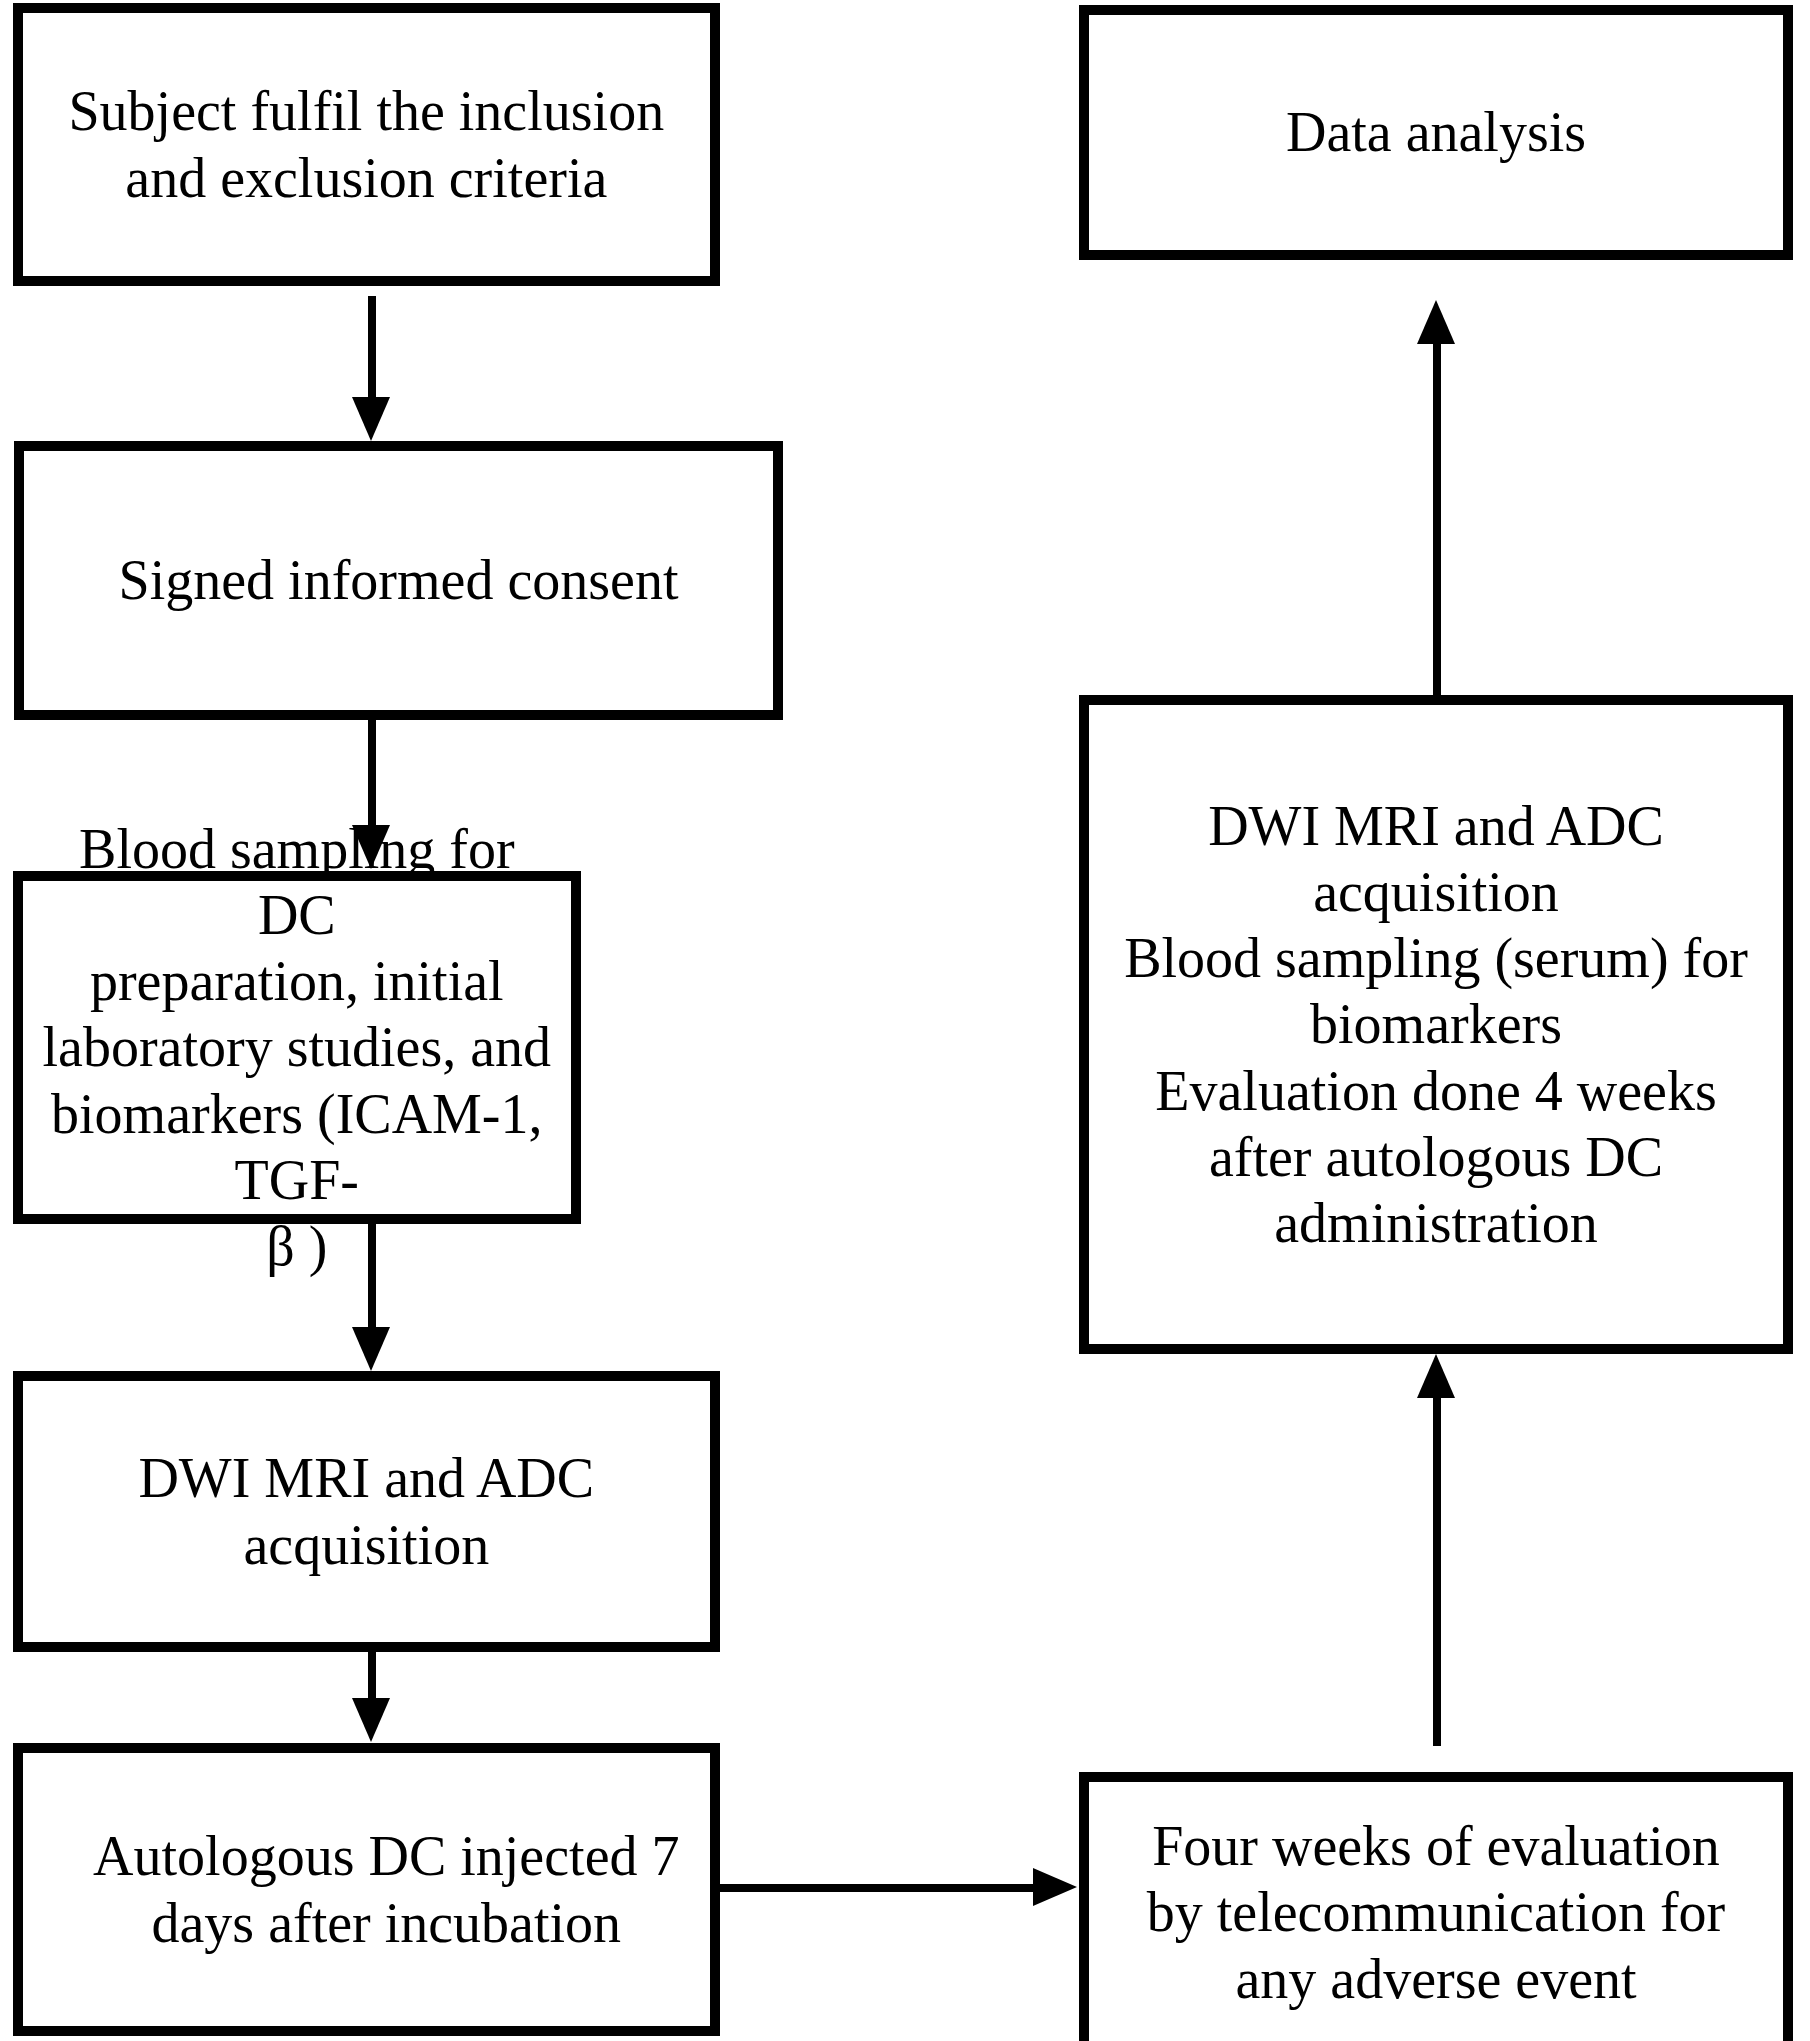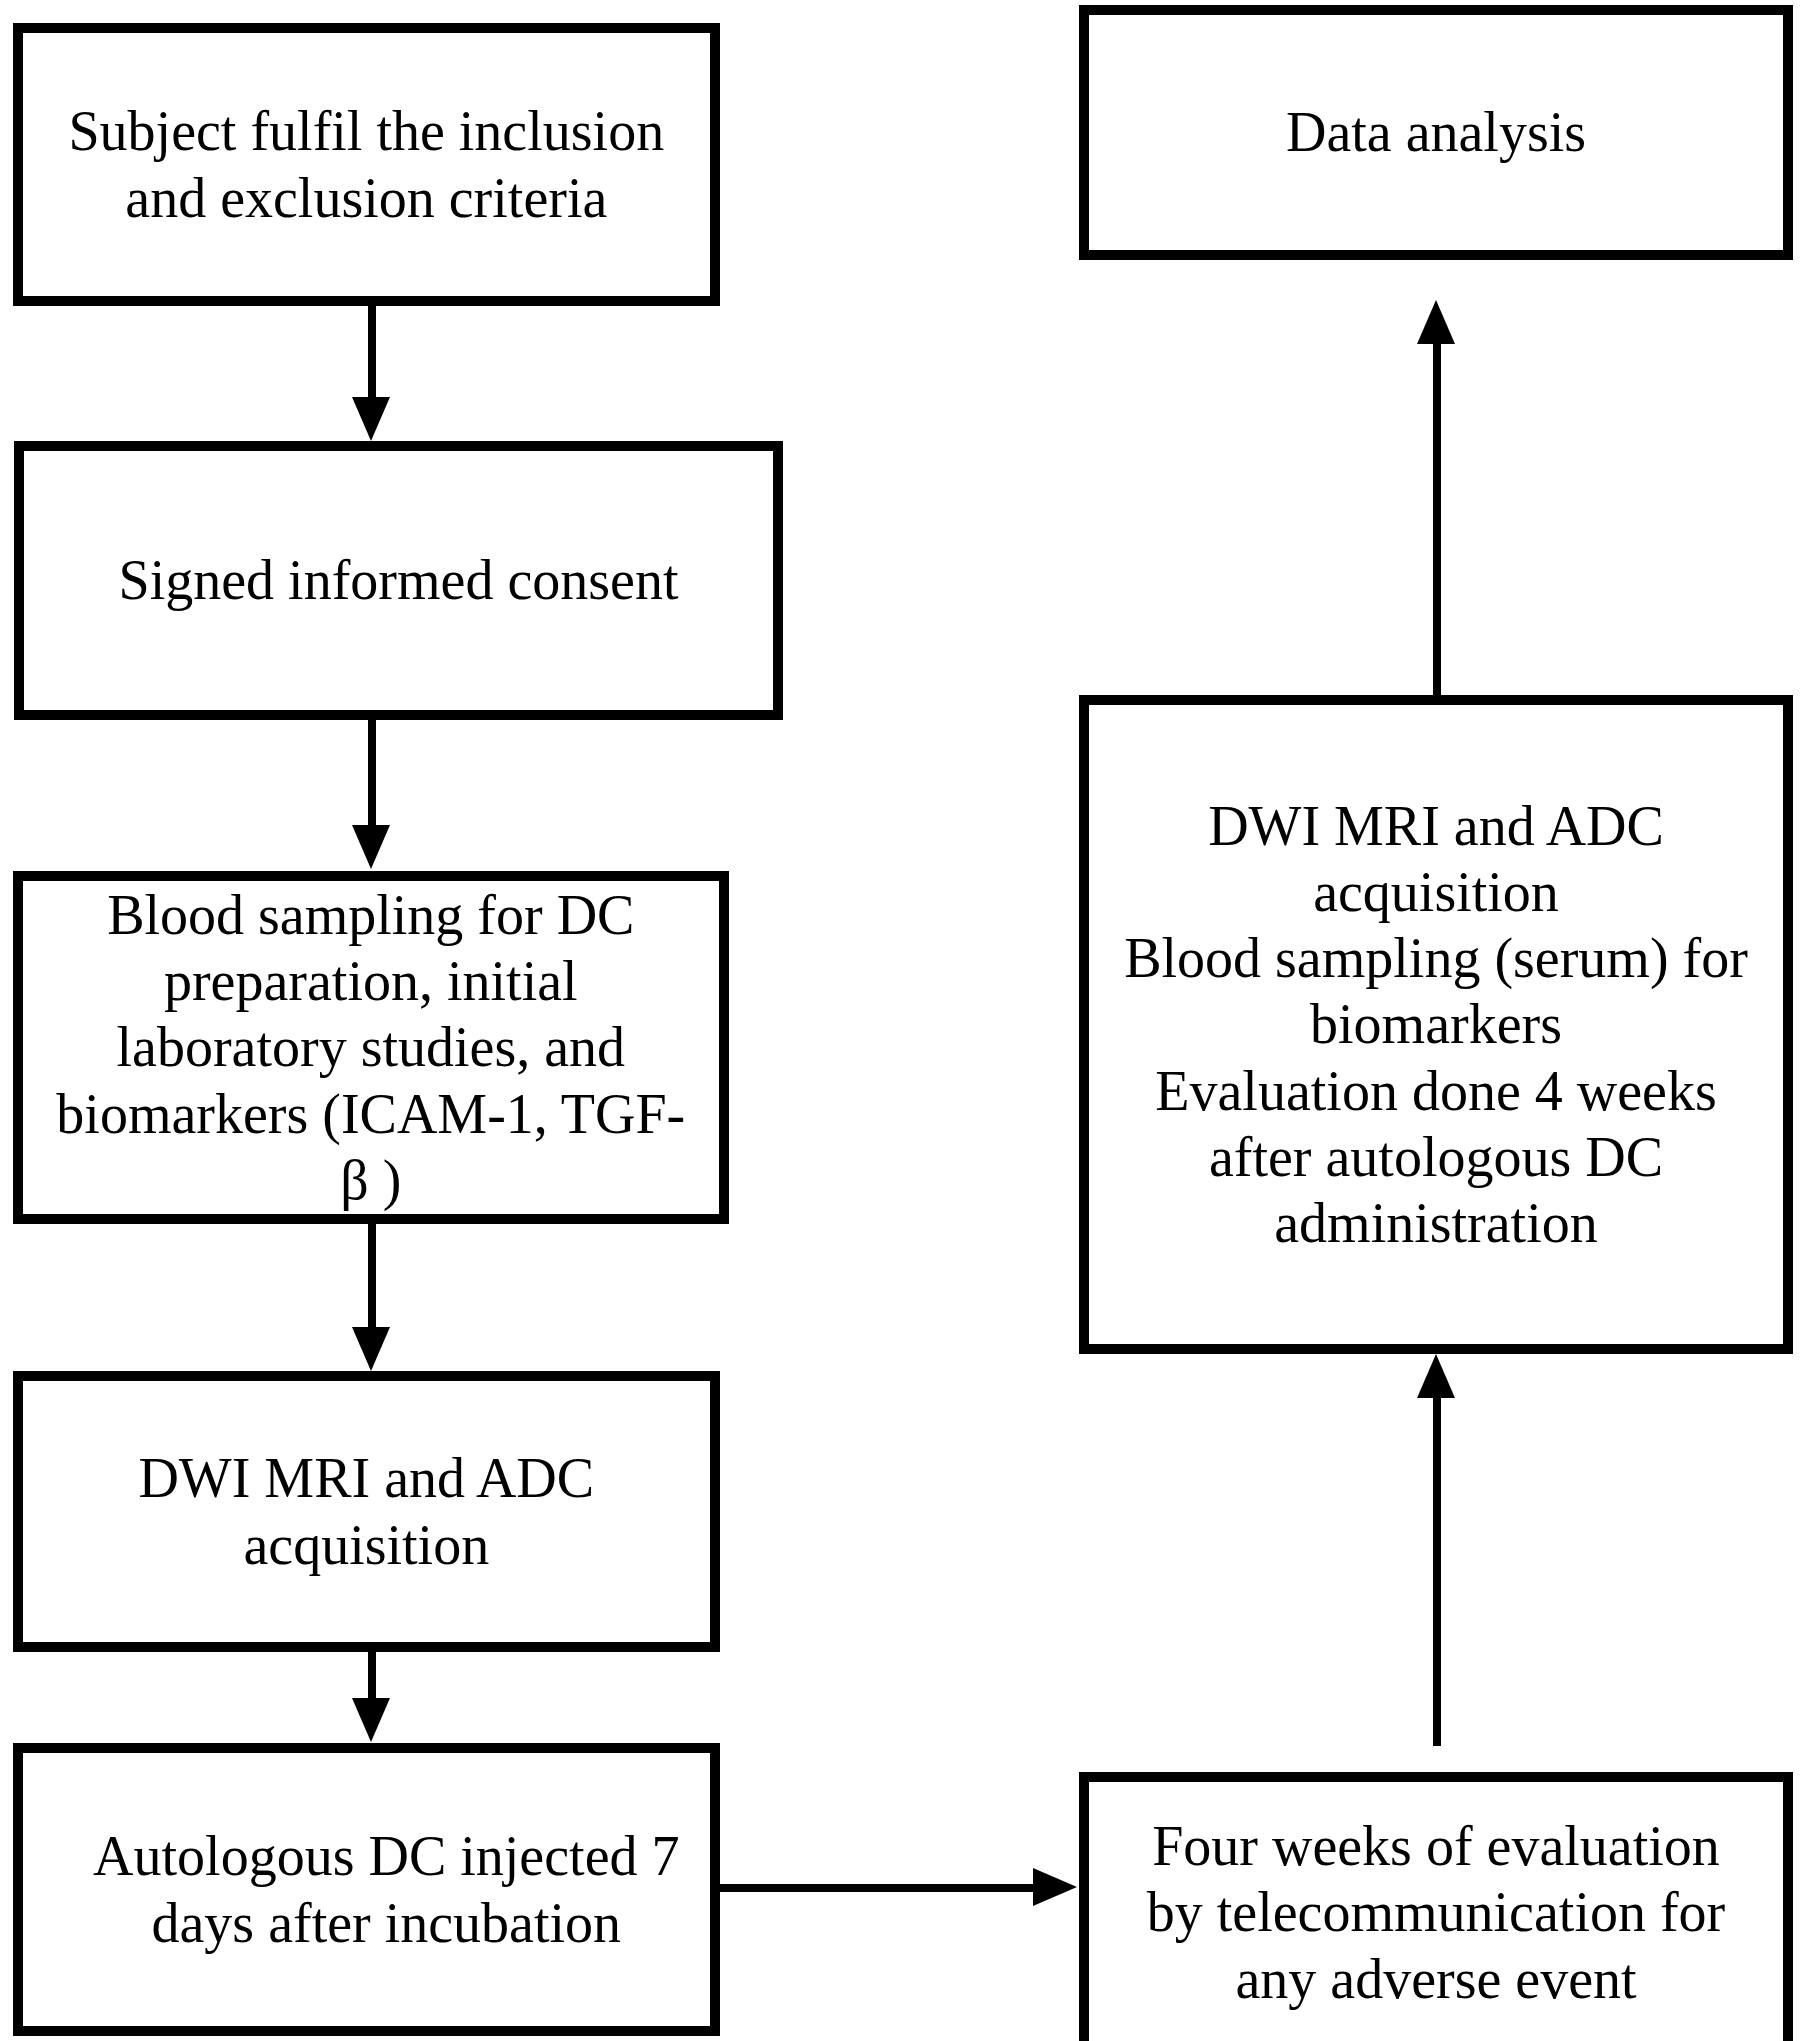--- a/index.html
+++ b/index.html
@@ -50,23 +50,23 @@
     border-right: 19.6px solid transparent;
     border-bottom: 44px solid #000000;
   }
   .head-right {
     border-top: 19.6px solid transparent;
     border-bottom: 19.6px solid transparent;
     border-left: 44px solid #000000;
   }
 
   
-  #box-criteria          { left: 12.8px;   top: 23px;   width: 707px; height: 283px; }
+  #box-criteria          { left: 12.8px;   top: 3px;   width: 707px; height: 283px; }
   #box-consent           { left: 14px;   top: 441px;  width: 769px; height: 279px; }
-  #box-blood-sampling    { left: 12.8px;   top: 871px; width: 716px; height: 353px; }
+  #box-blood-sampling    { left: 12.8px;   top: 871px; width: 568px; height: 353px; }
   #box-dwi-mri           { left: 12.8px;   top: 1371px; width: 707px; height: 281px; }
   #box-dc-injection      { left: 12.8px;   top: 1743px; width: 707px; height: 293px; padding-left: 40px; }
   
   #box-data-analysis     { left: 1079px; top: 5px;   width: 714px; height: 255px; }
   #box-followup-mri      { left: 1079px; top: 695px;  width: 714px; height: 659px; }
   #box-telecom-eval      { left: 1079px; top: 1746px; width: 714px; height: 281px; margin-top: 26px; }
 
   
   #arrow1-stem { left: 368px; top: 296px;  width: 7.7px; height: 106px; }
   #arrow1-head { left: 352px; top: 397px; }

